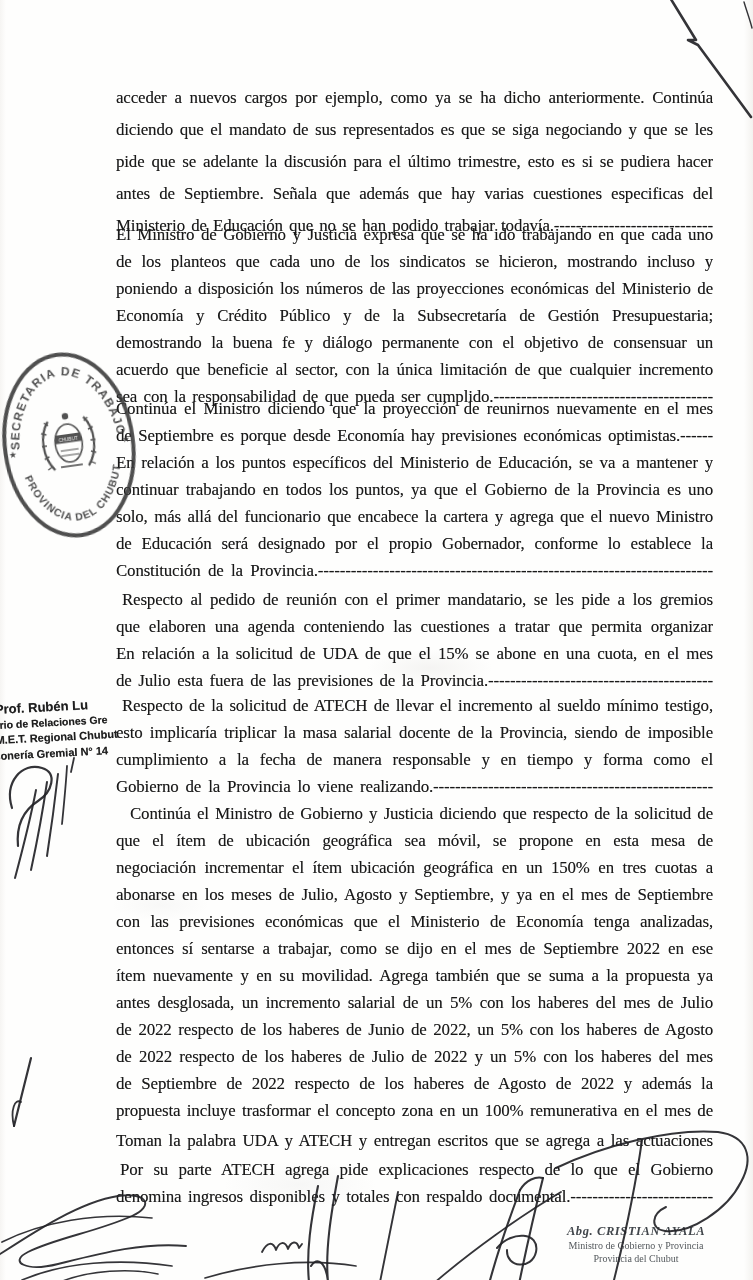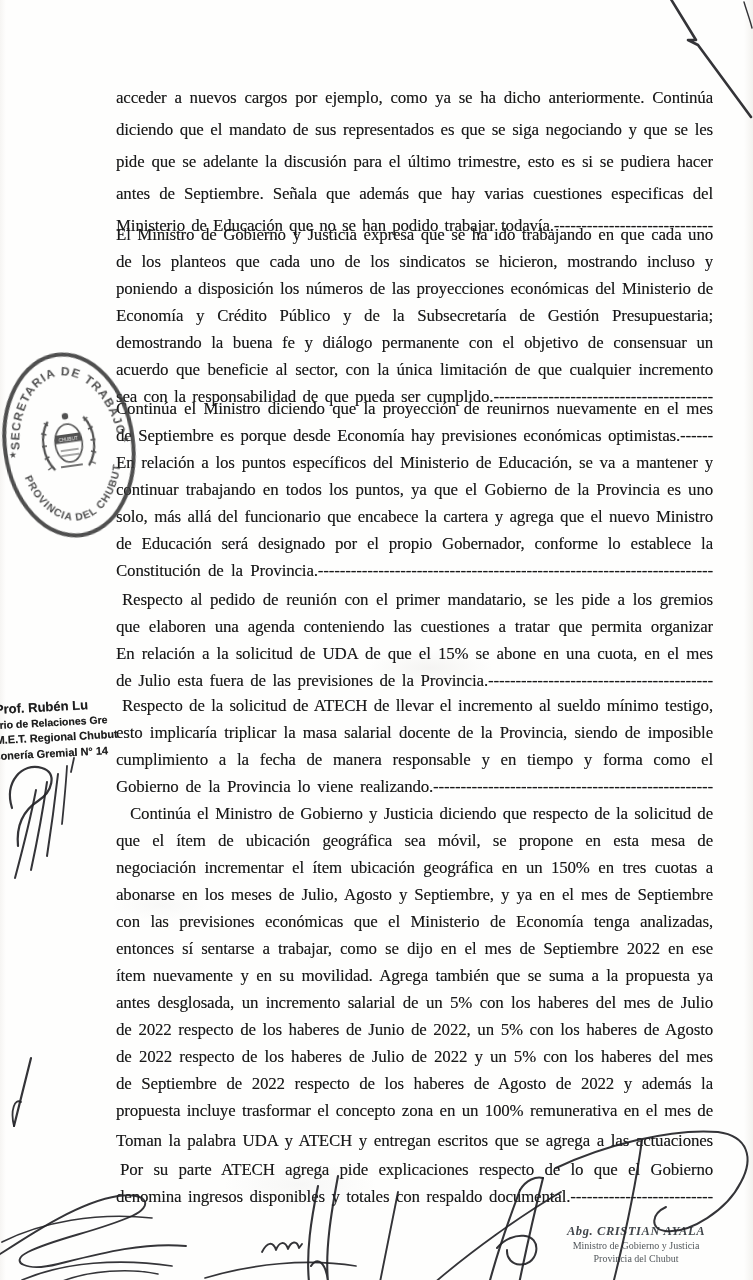--- a/index.html
+++ b/index.html
@@ -112,21 +112,21 @@
 
   <div class="gremial-stamp">
     <div class="l1">Prof. Rubén Lu</div>
     <div class="l2">ario de Relaciones Gre</div>
     <div class="l3">M.E.T. Regional Chubut</div>
     <div class="l4">sonería Gremial N° 14</div>
   </div>
 
   <div class="sig-block">
     <div class="name">Abg. CRISTIAN AYALA</div>
-    <div class="role">Ministro de Gobierno y Justicia</div>
+    <div class="role">Ministro de Gobierno y Provincia</div>
     <div class="org">Provincia del Chubut</div>
   </div>
 
   <svg class="ink" width="753" height="1280" viewBox="0 0 753 1280">
     <g>
       <path d="M 669 -4 L 696 40 l -8 0 l 10 5 L 751 117" stroke-width="2.6" stroke="#3f3f3f"></path>
       <path d="M 744 2 C 747 12 750 20 752 28" stroke-width="1.4" stroke="#5a5a5a"></path>
     </g>
     <g>
       <path d="M 12 808 C 4 782 22 762 42 768 C 58 773 52 792 38 801 C 24 810 16 824 18 846" stroke-width="2.2"></path>

